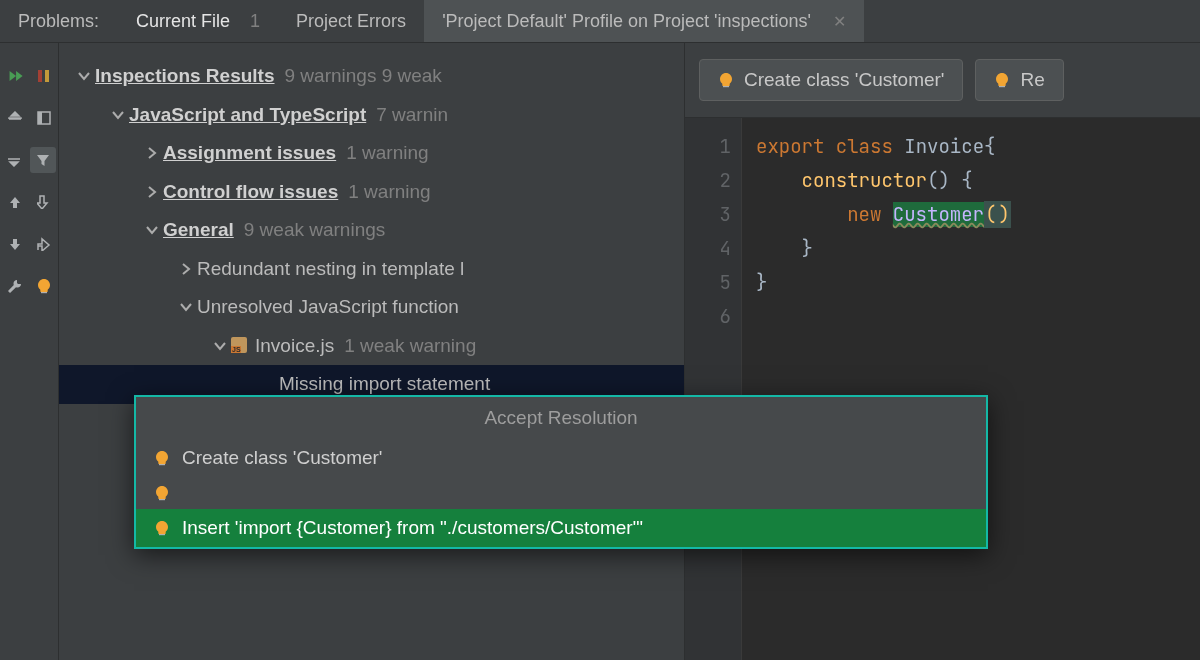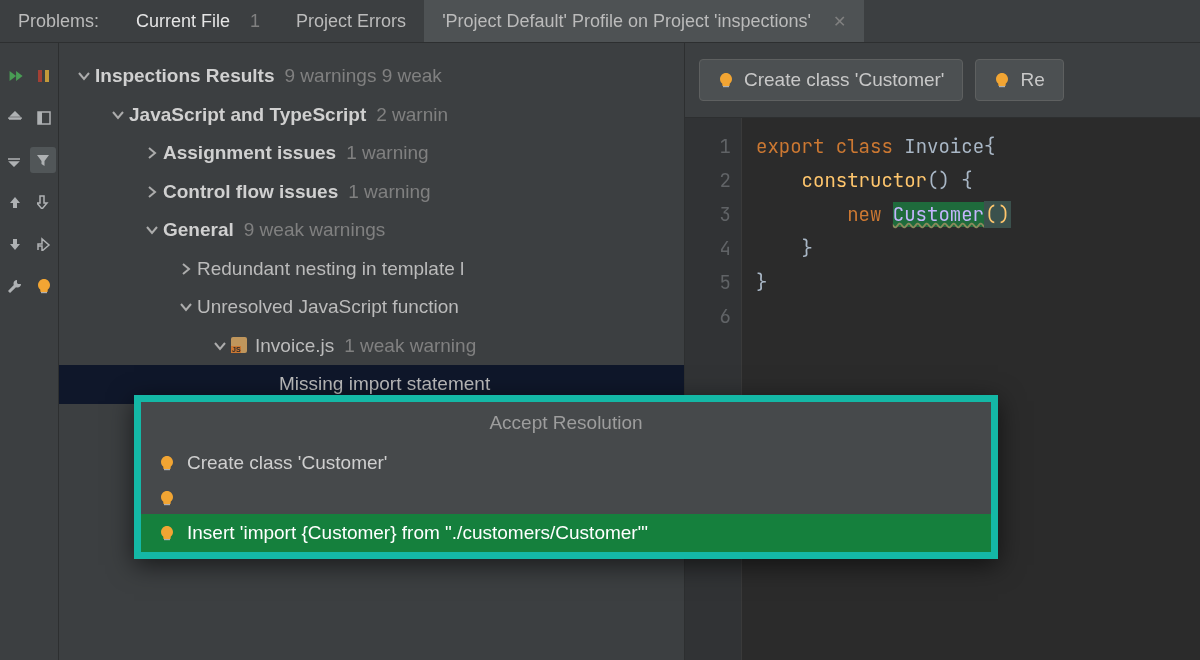--- a/index.html
+++ b/index.html
@@ -100,20 +100,21 @@
   justify-content: center;
   color: #acacac;
   flex-shrink: 0;
 }
 .tree-label {
   color: #bbbbbb;
 }
 .tree-label.bold {
   font-weight: 700;
   color: #d0d0d0;
+  text-decoration: underline;
 }
 .tree-hint {
   color: #808080;
   margin-left: 10px;
 }
 .indent-0 { padding-left: 14px; }
 .indent-1 { padding-left: 48px; }
 .indent-2 { padding-left: 82px; }
 .indent-3 { padding-left: 116px; }
 .indent-4 { padding-left: 150px; }
@@ -192,21 +193,21 @@
   text-decoration: underline;
   text-decoration-style: wavy;
   text-decoration-color: #8a8a5c;
 }
 .popup {
   position: absolute;
   left: 134px;
   top: 395px;
   width: 850px;
   background: #46494b;
-  border: 7px solid #14b8a6;
+  border: 2px solid #14b8a6;
   box-shadow: 0 6px 24px rgba(0,0,0,0.6);
   z-index: 100;
 }
 .popup-header {
   text-align: center;
   padding: 10px 0;
   color: #9d9d9d;
   font-size: 19px;
   background: #46494b;
 }
@@ -385,21 +386,21 @@
         <span class="tree-label bold">Inspections Results</span>
         <span class="tree-hint">9 warnings 9 weak</span>
       </div>
       <div class="tree-row indent-1">
         <span class="chev">
             <svg width="14" height="14" viewBox="0 0 14 14">
               <use href="#i-chev-down"></use>
             </svg>
           </span>
         <span class="tree-label bold">JavaScript and TypeScript</span>
-        <span class="tree-hint">2 warnin</span>
+        <span class="tree-hint">7 warnin</span>
       </div>
       <div class="tree-row indent-2">
         <span class="chev">
             <svg width="14" height="14" viewBox="0 0 14 14">
               <use href="#i-chev-right"></use>
             </svg>
           </span>
         <span class="tree-label bold">Assignment issues</span>
         <span class="tree-hint">1 warning</span>
       </div>

